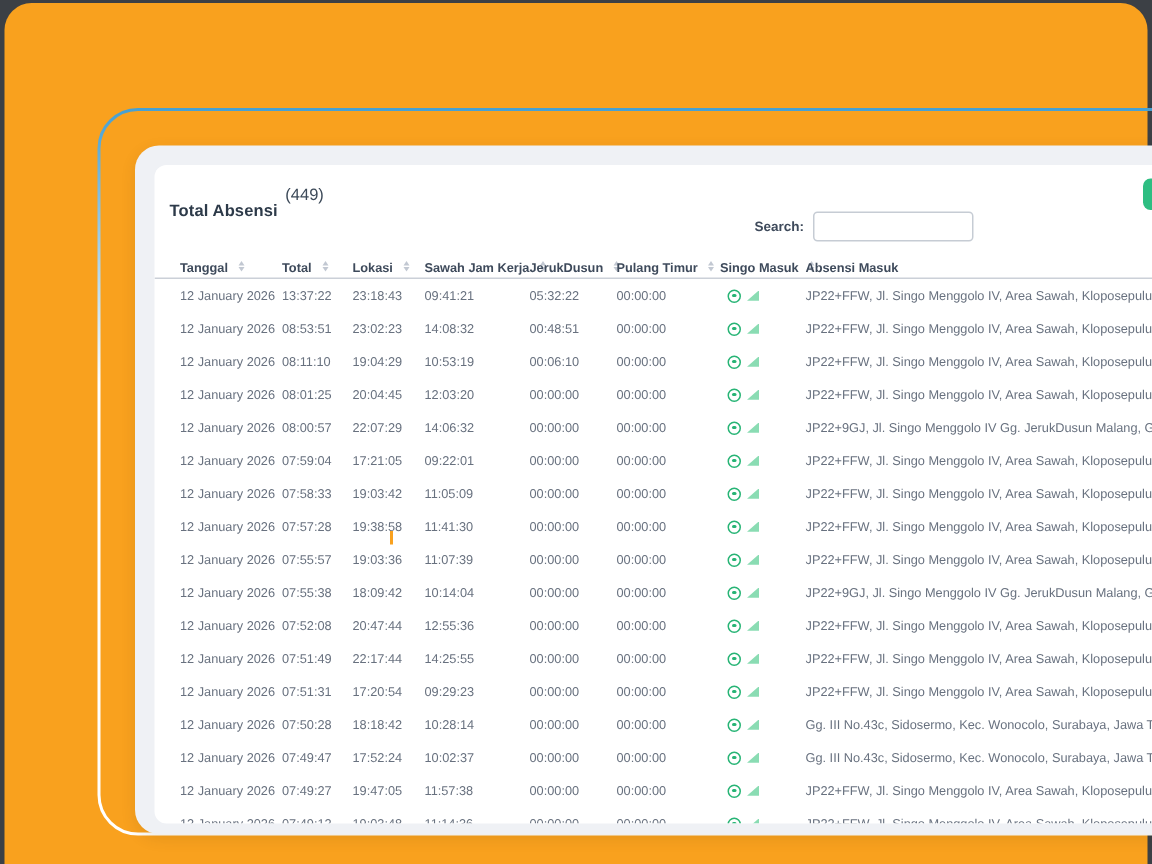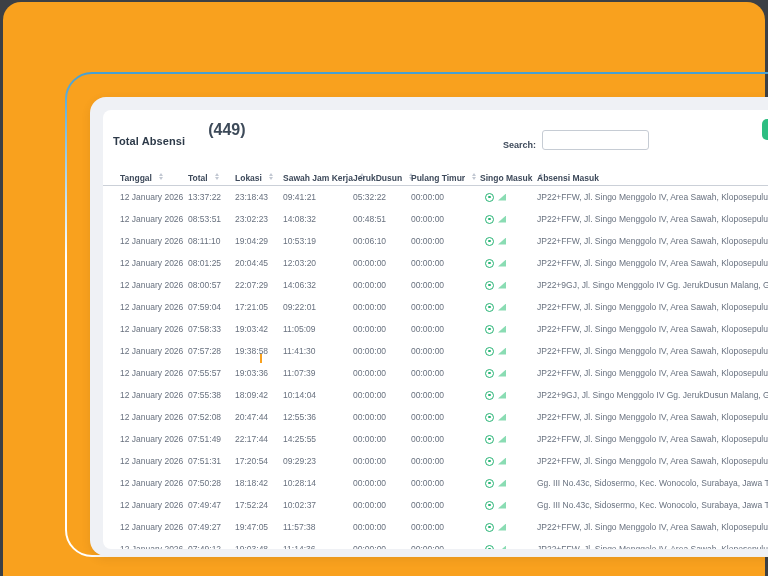--- a/index.html
+++ b/index.html
@@ -32,49 +32,49 @@
   
   .card{
     position:absolute;top:13px;left:13px;right:0;bottom:7px;
     background:#FFFFFF;
     border-radius:8px 0 0 8px;
     overflow:hidden;
   }
 
   .card-head{position:absolute;top:8px;left:10px;right:0;height:24px;display:flex;align-items:center;}
   .title{font-size:11px;font-weight:700;color:#2D3A49;letter-spacing:.1px;margin-top:21px;}
-  .count{font-size:16px;font-weight:700;color:#3D4A59;margin-left:23px;}
+  .count{font-size:11px;font-weight:400;color:#3D4A59;margin-left:5px;}
   .add-btn{
     position:absolute;top:9px;right:-9px;width:27px;height:21px;
     background:#2EBE82;border:none;border-radius:5px;
     color:#fff;font-size:12px;line-height:21px;text-align:center;
     font-family:inherit;padding:0;cursor:pointer;
   }
 
-  .search-row{position:absolute;top:20px;right:131px;display:flex;align-items:flex-end;gap:6px;margin-left:48px;}
+  .search-row{position:absolute;top:31px;right:131px;display:flex;align-items:center;gap:6px;margin-left:48px;}
   .search-label{font-size:9px;font-weight:600;color:#3E4A5B;}
   .search-input{
     width:97px;height:18px;border:1px solid #C6CCD4;border-radius:3px;
     background:#fff;font-family:inherit;font-size:9px;color:#4a5260;
     padding:0 4px;outline:none;
   }
 
   .cols{
     display:grid;
     grid-template-columns:68px 47px 48px 70px 58px 69px 57px minmax(0,1fr);
     align-items:center;
     padding-left:17px;
   }
   .thead{
     position:absolute;top:60px;left:0;right:0;height:15px;
     border-bottom:1px solid #CBD0D8;
   }
   .th{
     font-size:8.5px;font-weight:700;color:#3E4A5B;
-    display:flex;white-space:nowrap;cursor:pointer;
+    display:flex;align-items:center;white-space:nowrap;cursor:pointer;
   }
   .sort{display:inline-flex;flex-direction:column;gap:1.5px;margin-left:7px;}
   .sort i{display:block;width:0;height:0;border-left:2.5px solid transparent;border-right:2.5px solid transparent;}
   .sort .up{border-bottom:3px solid #C2C8D2;}
   .sort .dn{border-top:3px solid #C2C8D2;}
 
   .tbody{position:absolute;top:76px;left:0;right:0;bottom:0;overflow:hidden;}
   .tr{height:22px;}
   .td{
     font-size:8.5px;color:#68717F;white-space:nowrap;overflow:hidden;

